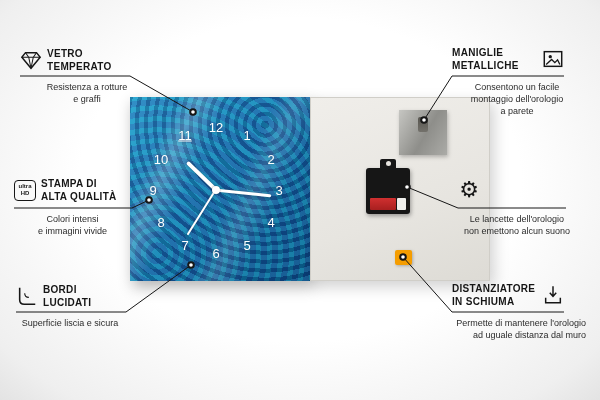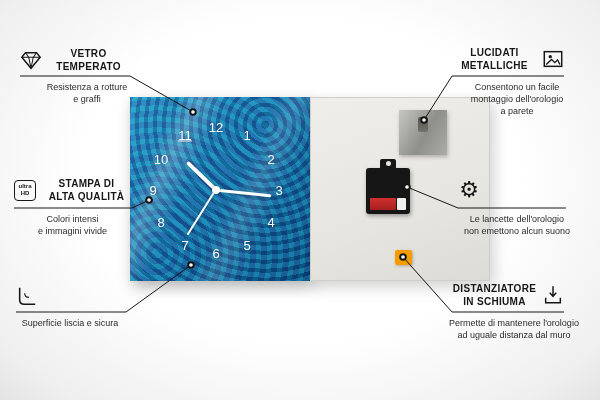--- a/index.html
+++ b/index.html
@@ -51,21 +51,21 @@
     box-shadow:1px 2px 4px rgba(0,0,0,0.35);
   }
   .mech-hanger{position:absolute;left:14px;top:-9px;width:16px;height:9px;background:#161616;border-radius:2px 2px 0 0;}
   .mech-hole{position:absolute;left:6px;top:2px;width:5px;height:5px;border-radius:50%;background:#e7e5e0;}
   .mech-battery{position:absolute;left:4px;bottom:4px;width:26px;height:12px;background:linear-gradient(#d03030,#a81f1f);border-radius:1px;}
   .mech-label{position:absolute;right:4px;bottom:4px;width:9px;height:12px;background:#efefec;border-radius:1px;}
   .foam{position:absolute;left:84px;top:152px;width:17px;height:15px;background:#f59d00;border-radius:2px;box-shadow:1px 1px 3px rgba(0,0,0,0.25);}
   
   .callout-head{position:absolute;z-index:4;display:flex;align-items:center;gap:5px;}
   .callout-title{
-    flex:1;text-align:center;font-size:10px;font-weight:bold;letter-spacing:0.3px;
+    flex:1;text-align:left;font-size:10px;font-weight:bold;letter-spacing:0.3px;
     line-height:1.3;white-space:pre-line;color:#161616;
   }
   .callout-desc{
     position:absolute;z-index:4;font-size:9px;line-height:1.35;text-align:center;
     white-space:pre-line;color:#2b2b2b;
   }
   .icon{flex:0 0 auto;width:22px;height:22px;display:flex;align-items:center;justify-content:center;}
   .icon svg{width:22px;height:22px;}
   .gear-glyph{font-family:"DejaVu Sans", sans-serif;font-size:22px;line-height:1;color:#161616;}
   .ultrahd{
@@ -80,21 +80,21 @@
   #head-l3{left:16px;top:282px;width:110px;height:28px;}
   #head-r1{left:452px;top:44px;width:112px;height:30px;}
   #head-r2{left:458px;top:174px;width:108px;height:32px;}
   #head-r3{left:452px;top:280px;width:112px;height:30px;}
   
   #desc-l1{left:17px;top:81px;width:140px;}
   #desc-l2{left:0px;top:213px;width:145px;}
   #desc-l3{left:0px;top:317px;width:140px;}
   #desc-r1{left:438px;top:81px;width:158px;}
   #desc-r2{left:438px;top:213px;width:158px;}
-  #desc-r3{left:430px;top:317px;width:168px;}
+  #desc-r3{left:418px;top:317px;width:168px;text-align:right;}
 </style>
 </head>
 <body>
 
 <div class="canvas">
 
   <div class="panel-front">
     <span class="clock-num" style="left:86px;top:30px;">12</span>
     <span class="clock-num" style="left:117px;top:38px;">1</span>
     <span class="clock-num" style="left:141px;top:62px;">2</span>
@@ -152,25 +152,27 @@
   <div class="callout-desc" id="desc-l2">Colori intensi
 e immagini vivide</div>
 
   <div class="callout-head" id="head-l3">
     <span class="icon">
       <svg viewBox="0 0 24 24">
           <path d="M21 21 H9 Q4 21 4 16 V3" fill="none" stroke="#161616" stroke-width="1.7"></path>
           <path d="M9.5 9 Q9.5 13.5 14 13.5" fill="none" stroke="#161616" stroke-width="1.2"></path>
         </svg>
     </span>
+    <span class="callout-title">BORDI
+LUCIDATI</span>
   </div>
   <div class="callout-desc" id="desc-l3">Superficie liscia e sicura</div>
 
   <div class="callout-head" id="head-r1">
-    <span class="callout-title">LUCIDATI
+    <span class="callout-title">MANIGLIE
 METALLICHE</span>
     <span class="icon">
       <svg viewBox="0 0 24 24">
           <rect x="2.5" y="4" width="19" height="16" fill="none" stroke="#161616" stroke-width="1.6"></rect>
           <circle cx="9" cy="9.5" r="1.8" fill="#161616"></circle>
           <path d="M4.5 18 L10.5 12.5 L14 16 L17 13 L19.5 18" fill="none" stroke="#161616" stroke-width="1.4"></path>
         </svg>
     </span>
   </div>
   <div class="callout-desc" id="desc-r1">Consentono un facile

